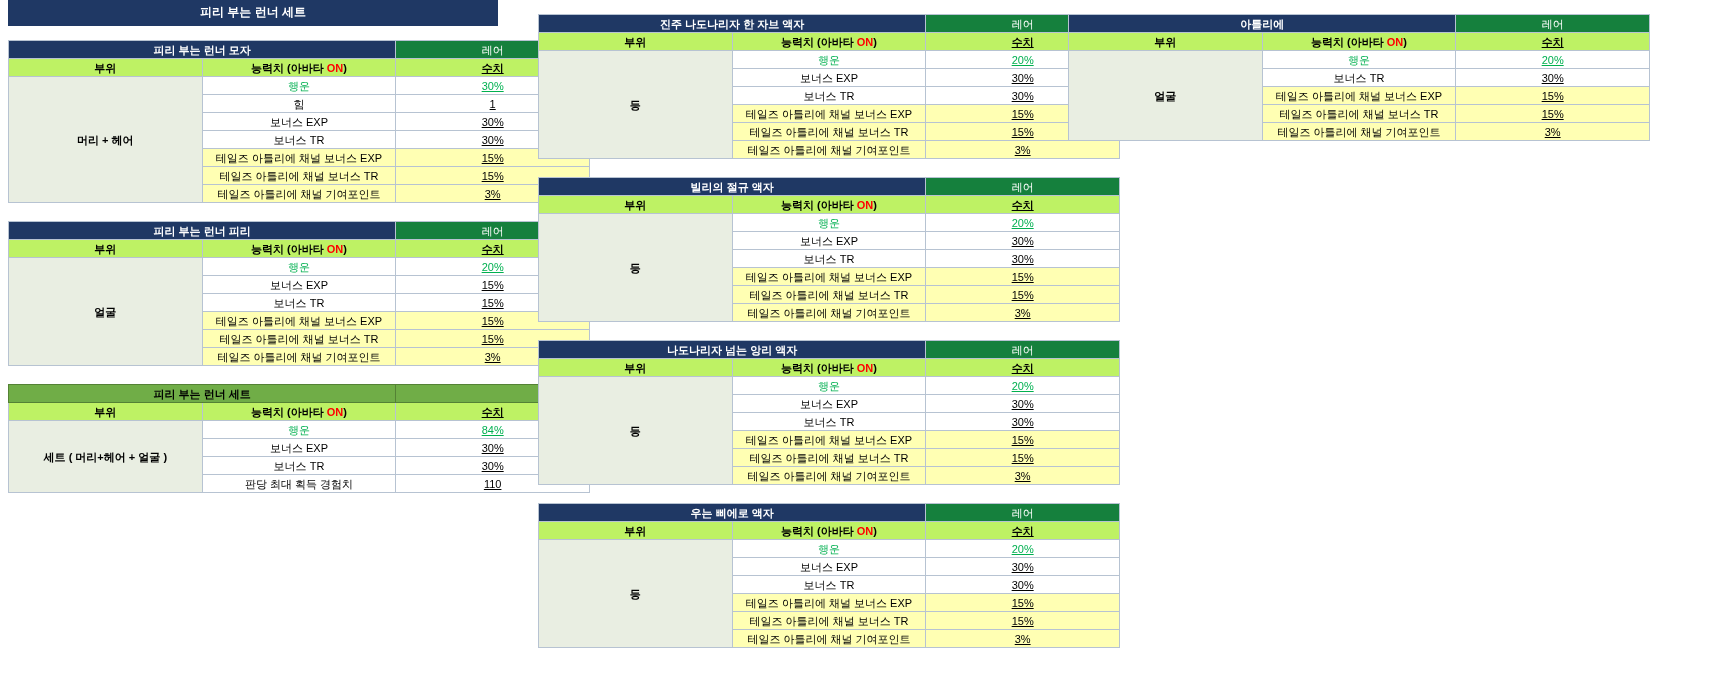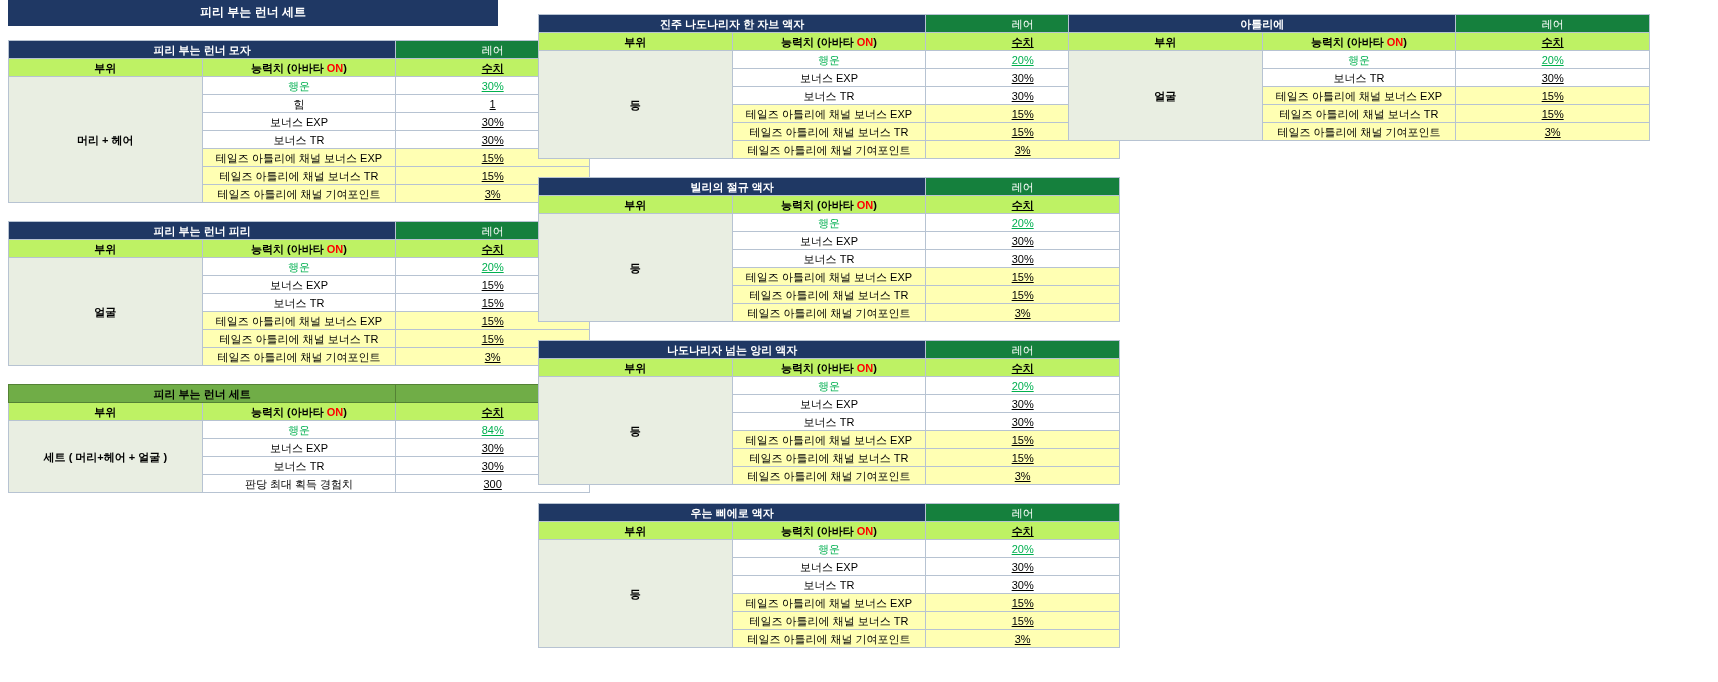--- a/index.html
+++ b/index.html
@@ -208,21 +208,21 @@
             <tr>
               <td class="row-plain c-stat">보너스 EXP</td>
               <td class="row-plain c-val">30%</td>
             </tr>
             <tr>
               <td class="row-plain c-stat">보너스 TR</td>
               <td class="row-plain c-val">30%</td>
             </tr>
             <tr>
               <td class="row-plain c-stat">판당 최대 획득 경험치</td>
-              <td class="row-plain c-val">300</td>
+              <td class="row-plain c-val">110</td>
             </tr>
           </tbody>
         </table>
       </div>
     </div>
   <div class="col col-2">
       <div class="spacer"></div>
       <div class="tbl-wrap">
         <table class="tbl">
           <tbody>

